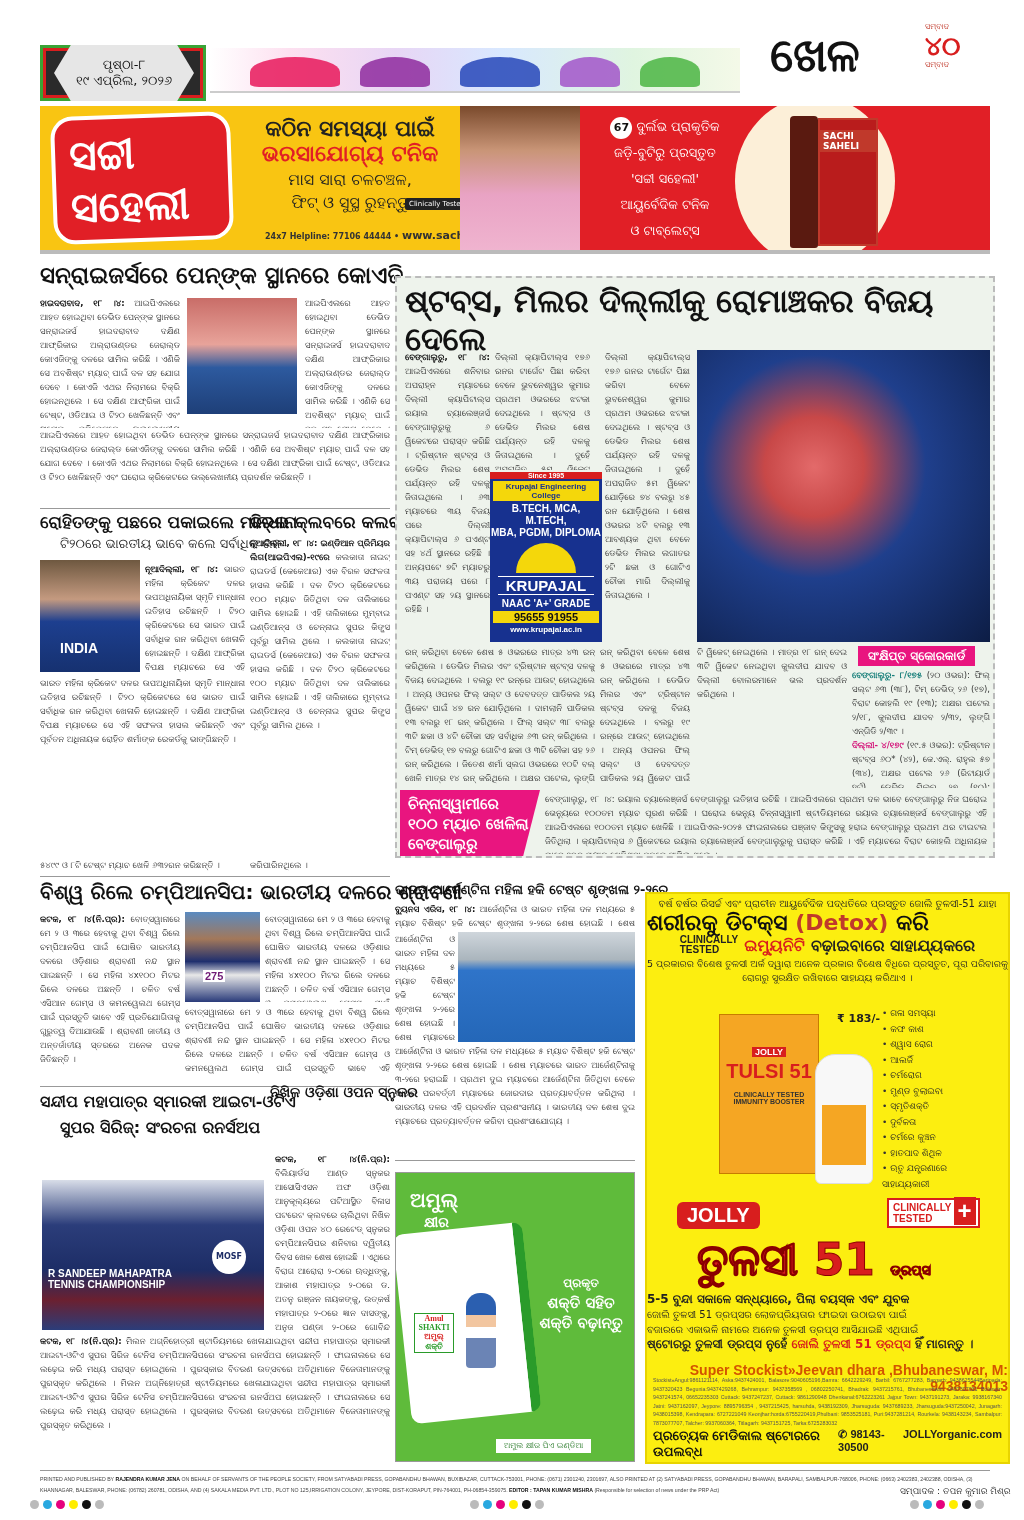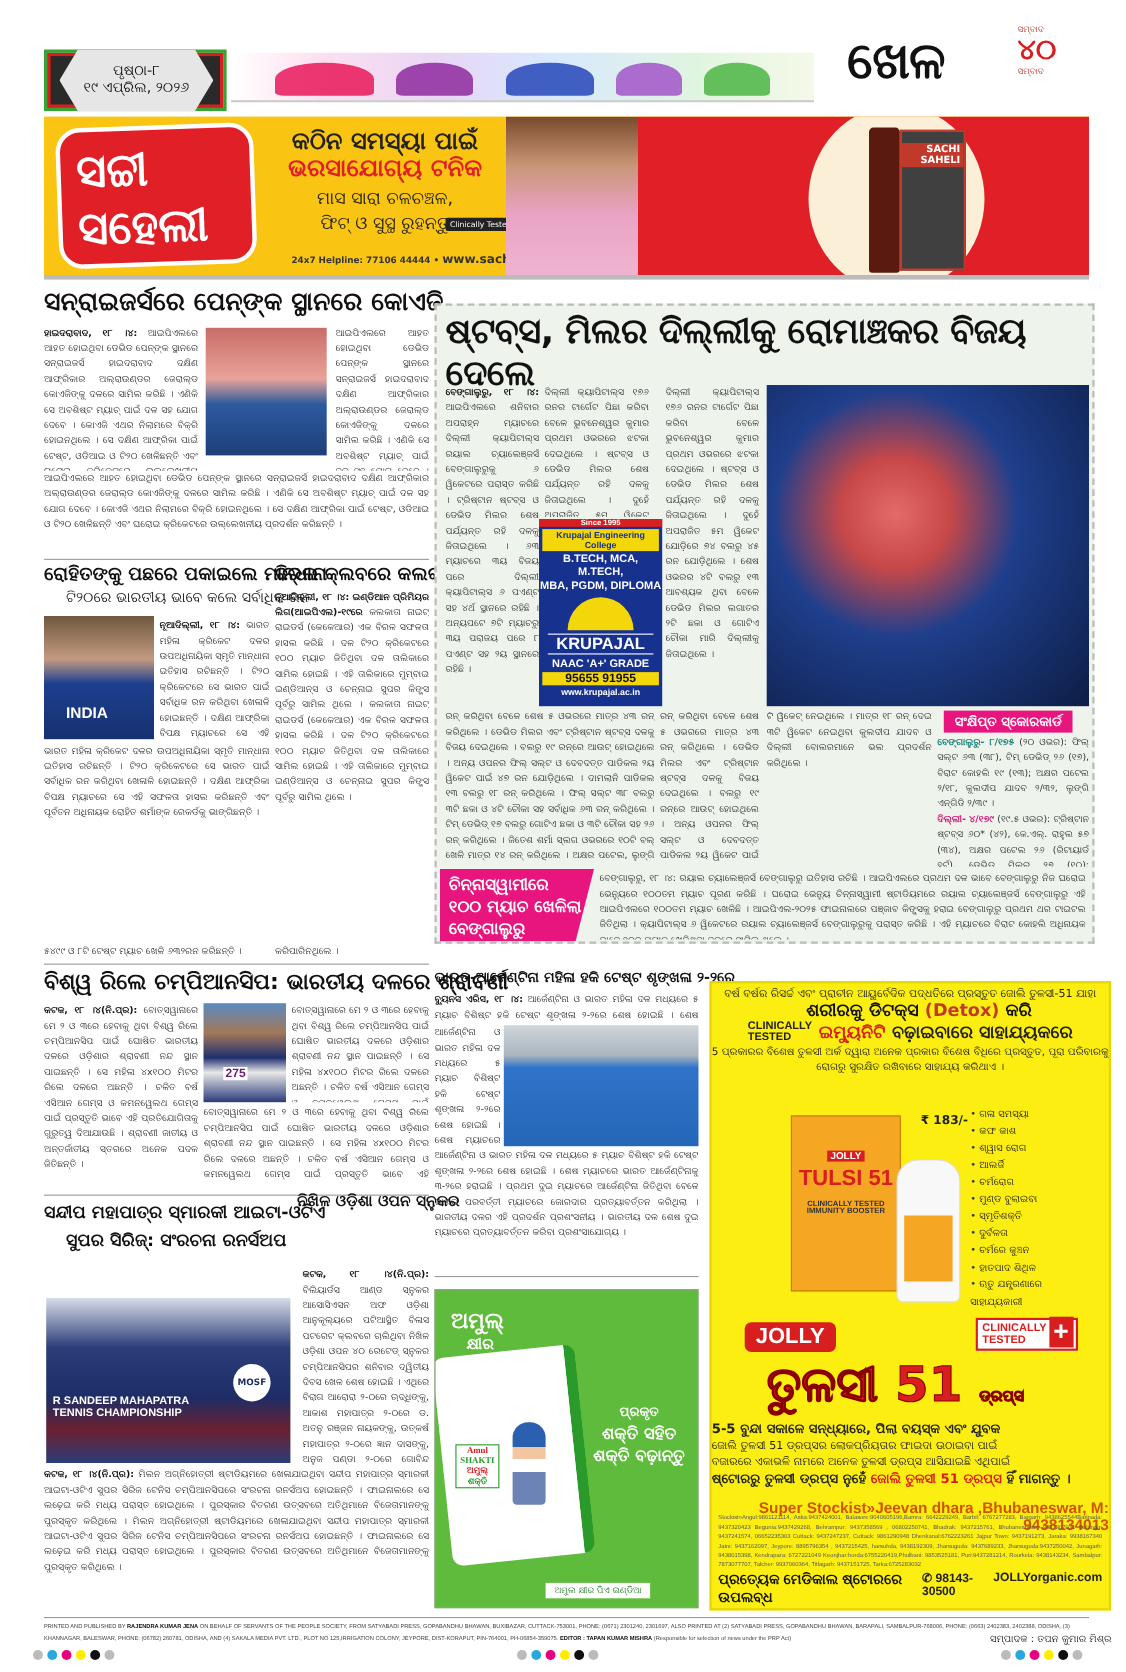--- a/index.html
+++ b/index.html
@@ -24,21 +24,21 @@
   .ad-sachi .tag .l3 { font-size: 16px; color: #222; margin-top: 4px; }
   .ad-sachi .helpline { position: absolute; left: 225px; bottom: 8px; font-size: 8px; font-weight: bold; color: #333; }
   .ad-sachi .helpline b { font-size: 11px; }
   .ad-sachi .clin { position: absolute; left: 365px; top: 92px; background: #222; color: #fff; font-size: 7px; padding: 2px 4px; border-radius: 2px; }
   .ad-sachi .model { position: absolute; left: 420px; top: 0; width: 120px; height: 148px; background: linear-gradient(180deg,#7a4a2c 0%,#c99577 30%,#e9a3c4 60%,#f0b5d0 100%); }
   .ad-sachi .redpanel { position: absolute; left: 540px; top: 0; width: 410px; height: 148px; background: #e11f26; }
   .ad-sachi .claims { position: absolute; left: 560px; top: 8px; width: 130px; color: #fff; font-size: 13px; line-height: 26px; text-align: center; }
   .ad-sachi .badge67 { display: inline-block; background: #fff; color: #111; border-radius: 50%; width: 22px; height: 22px; line-height: 22px; font-size: 11px; font-weight: bold; margin-right: 4px; }
   .ad-sachi .circle { position: absolute; left: 695px; top: -10px; width: 160px; height: 170px; background: #fcefd8; border-radius: 50%; }
   .ad-sachi .bottle { position: absolute; left: 750px; top: 10px; width: 28px; height: 132px; background: #5a1a10; border-radius: 4px 4px 3px 3px; }
-  .ad-sachi .box { position: absolute; left: 778px; top: 12px; width: 60px; height: 128px; background: #404040; border: 2px solid #c0392b; font-size: 9px; font-weight: bold; color: #fff; text-align: right; padding-top: 10px; }
+  .ad-sachi .box { position: absolute; left: 778px; top: 12px; width: 60px; height: 128px; background: #b91c1c; border: 2px solid #c0392b; font-size: 9px; font-weight: bold; color: #fff; text-align: left; padding-top: 10px; }
   .ad-sachi .box span { background: #c0392b; padding: 1px 3px; display: inline-block; }
   .ad-sachi .benefits { position: absolute; left: 860px; top: 4px; color: #fff; font-size: 13px; line-height: 22px; }
 
   
   .txt { font-size: 8.5px; line-height: 14px; color: #333; text-align: justify; overflow: hidden; }
   .hl { font-weight: bold; color: #111; }
   .rule { background: #999; height: 1px; }
 
   .photo { background: #8b8f96; overflow: hidden; }
 
@@ -57,21 +57,21 @@
   .krupajal .brand { font-size: 15px; border-top: 1px solid #fff; border-bottom: 1px solid #fff; margin: 3px 8px; }
   .krupajal .naac { font-size: 10px; }
   .krupajal .phone { background: #f4d70b; color: #111; font-size: 11px; margin: 2px 3px; }
   .krupajal .web { font-size: 8px; }
 
   .pinkbox { left: 400px; top: 790px; width: 140px; height: 66px; background: #e9157f; clip-path: polygon(0 0,100% 0,88% 100%,0 100%); color: #fff; font-size: 15px; font-weight: bold; line-height: 20px; padding: 4px 8px; }
 
   
   .ad-tulsi { left: 645px; top: 892px; width: 365px; height: 572px; background: #fcee10; border: 2px solid #e8d400; overflow: hidden; }
   .ad-tulsi .top { text-align: center; font-size: 10px; color: #222; margin-top: 4px; }
-  .ad-tulsi .detox { text-align: center; font-size: 16px; font-weight: bold; color: #111; margin-left: 16px; }
+  .ad-tulsi .detox { font-size: 22px; font-weight: bold; color: #111; }
   .ad-tulsi .detox b { color: #c0392b; }
   .ad-tulsi .clin { display: flex; align-items: center; justify-content: center; gap: 6px; font-size: 16px; font-weight: bold; }
   .ad-tulsi .clin .ct { font-size: 10px; line-height: 10px; font-family: "Liberation Sans", sans-serif; }
   .ad-tulsi .clin .red { color: #d81e1e; }
   .ad-tulsi .desc { font-size: 9.5px; text-align: center; line-height: 14px; margin-top: 2px; }
   .ad-tulsi ul { list-style: none; position: absolute; font-size: 9px; line-height: 15.5px; }
   .ad-tulsi ul li::before { content: "• "; color: #333; }
   .ad-tulsi .pbox { position: absolute; left: 72px; top: 120px; width: 100px; height: 160px; background: #f5a623; border: 1px solid #c77d00; color: #d81e1e; text-align: center; font-weight: bold; font-size: 20px; padding-top: 22px; font-family: "Liberation Sans", sans-serif; }
   .ad-tulsi .pbox small { display: block; font-size: 7px; color: #333; margin-top: 8px; }
   .ad-tulsi .pbottle { position: absolute; left: 168px; top: 160px; width: 58px; height: 130px; background: #f8f8f8; border-radius: 20px 20px 6px 6px; border: 1px solid #ddd; }
@@ -139,20 +139,27 @@
     <div class="l3">ମାସ ସାରା ଚଳଚଞ୍ଚଳ,</div>
     <div class="l3">ଫିଟ୍ ଓ ସୁସ୍ଥ ରୁହନ୍ତୁ</div>
   </div>
   <div class="clin">Clinically Tested*</div>
   <div class="helpline">
     <span>24x7 Helpline: 77106 44444 •</span>
     <b>www.sachisaheli.in</b>
   </div>
   <div class="model"></div>
   <div class="redpanel"></div>
+  <div class="claims">
+    <div><span class="badge67">67</span><span>ଦୁର୍ଲଭ ପ୍ରାକୃତିକ</span></div>
+    <div>ଜଡ଼ି-ବୁଟିରୁ ପ୍ରସ୍ତୁତ</div>
+    <div>'ସଚ୍ଚୀ ସହେଲୀ'</div>
+    <div>ଆୟୁର୍ବେଦିକ ଟନିକ</div>
+    <div>ଓ ଟାବ୍‌ଲେଟ୍‌ସ</div>
+  </div>
   <div class="circle"></div>
   <div class="bottle"></div>
   <div class="box"><span>SACHI SAHELI</span></div>
 </div>
 
 <div class="abs" style="left:40px;top:262px;font-size:23px;font-weight:bold;color:#111;">ସନ୍‌ରାଇଜର୍ସରେ ପେନ୍‌ଙ୍କ ସ୍ଥାନରେ କୋଏଜି</div>
 <div class="abs txt" style="left:40px;top:296px;width:140px;height:132px;">
   <span class="hl">ହାଇଦରାବାଦ, ୧୮ ।୪:</span>
   <span>ଆଇପିଏଲରେ ଆହତ ହୋଇଥିବା ଡେଭିଡ ପେନ୍‌ଙ୍କ ସ୍ଥାନରେ ସନ୍‌ରାଇଜର୍ସ ହାଇଦରାବାଦ ଦକ୍ଷିଣ ଆଫ୍ରିକାର ଅଲ୍‌ରାଉଣ୍ଡର ଜେରାଲ୍ଡ କୋଏଜିଙ୍କୁ ଦଳରେ ସାମିଲ କରିଛି । ଏଣିକି ସେ ଅବଶିଷ୍ଟ ମ୍ୟାଚ୍ ପାଇଁ ଦଳ ସହ ଯୋଗ ଦେବେ । କୋଏଜି ଏଥର ନିଲାମରେ ବିକ୍ରି ହୋଇନଥିଲେ । ସେ ଦକ୍ଷିଣ ଆଫ୍ରିକା ପାଇଁ ଟେଷ୍ଟ, ଓଡିଆଇ ଓ ଟି୨୦ ଖେଳିଛନ୍ତି ଏବଂ ଘରୋଇ କ୍ରିକେଟରେ ଉଲ୍ଲେଖନୀୟ ପ୍ରଦର୍ଶନ କରିଛନ୍ତି ।</span>
 </div>

